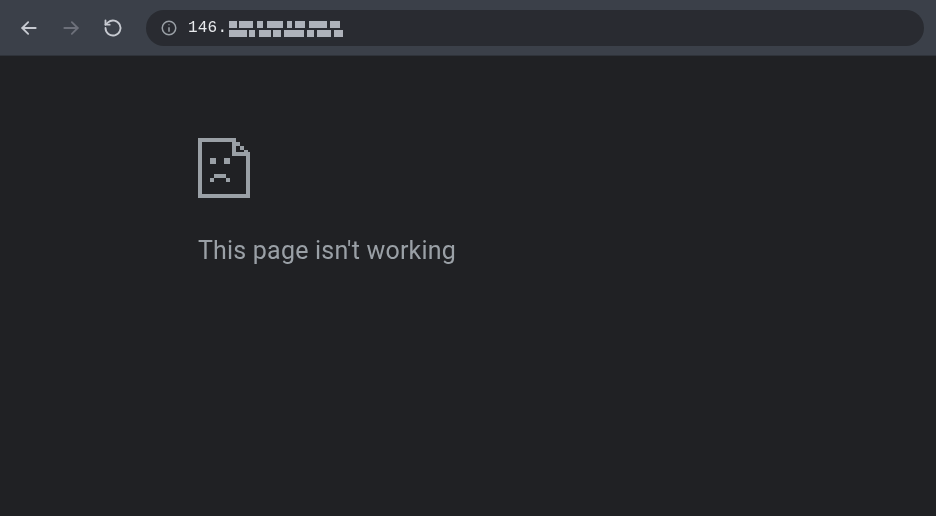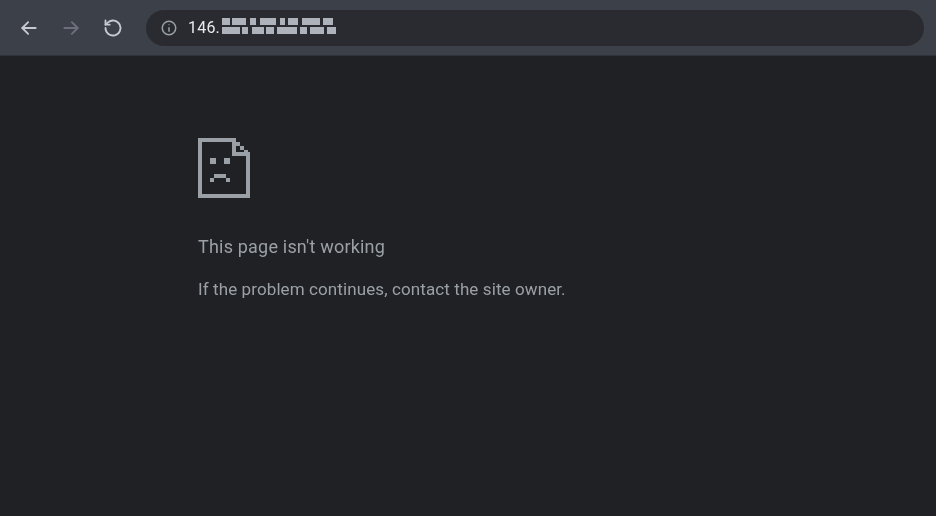--- a/index.html
+++ b/index.html
@@ -48,40 +48,41 @@
       color: #9aa0a6;
       display: flex;
       align-items: center;
     }
     .url-text {
       color: #e8eaed;
       font-size: 16px;
       letter-spacing: 0.2px;
       white-space: nowrap;
       display: flex;
-      align-items: flex-start;
+      align-items: flex-end;
+      font-family: Liberation Mono, monospace;
     }
     .url-redacted {
       display: inline-block;
       vertical-align: middle;
       margin: 0 2px;
     }
     .content-area {
       width: 100%;
       height: calc(516px - 56px);
       background: #202124;
       padding-top: 82px;
       padding-left: 198px;
       color: #9aa0a6;
     }
     .sad-file-icon {
       margin-bottom: 34px;
     }
     .error-title {
-      font-size: 18px;
+      font-size: 25px;
       font-weight: 400;
       color: #9aa0a6;
       margin-bottom: 22px;
       letter-spacing: 0.2px;
     }
     .error-message {
       font-size: 17px;
       color: #9aa0a6;
       margin-bottom: 36px;
       letter-spacing: 0.1px;
@@ -163,14 +164,13 @@
         <rect x="46" y="12" width="4" height="4"></rect>
         <rect x="12" y="20" width="6" height="6"></rect>
         <rect x="26" y="20" width="6" height="6"></rect>
         <rect x="12" y="40" width="4" height="4"></rect>
         <rect x="16" y="36" width="12" height="4"></rect>
         <rect x="28" y="40" width="4" height="4"></rect>
       </g>
     </svg>
   </div>
   <h1 class="error-title">This page isn't working</h1>
-  <p class="error-message">If the problem continues, contact the site owner.</p>
 </div>
 
 </body></html>

